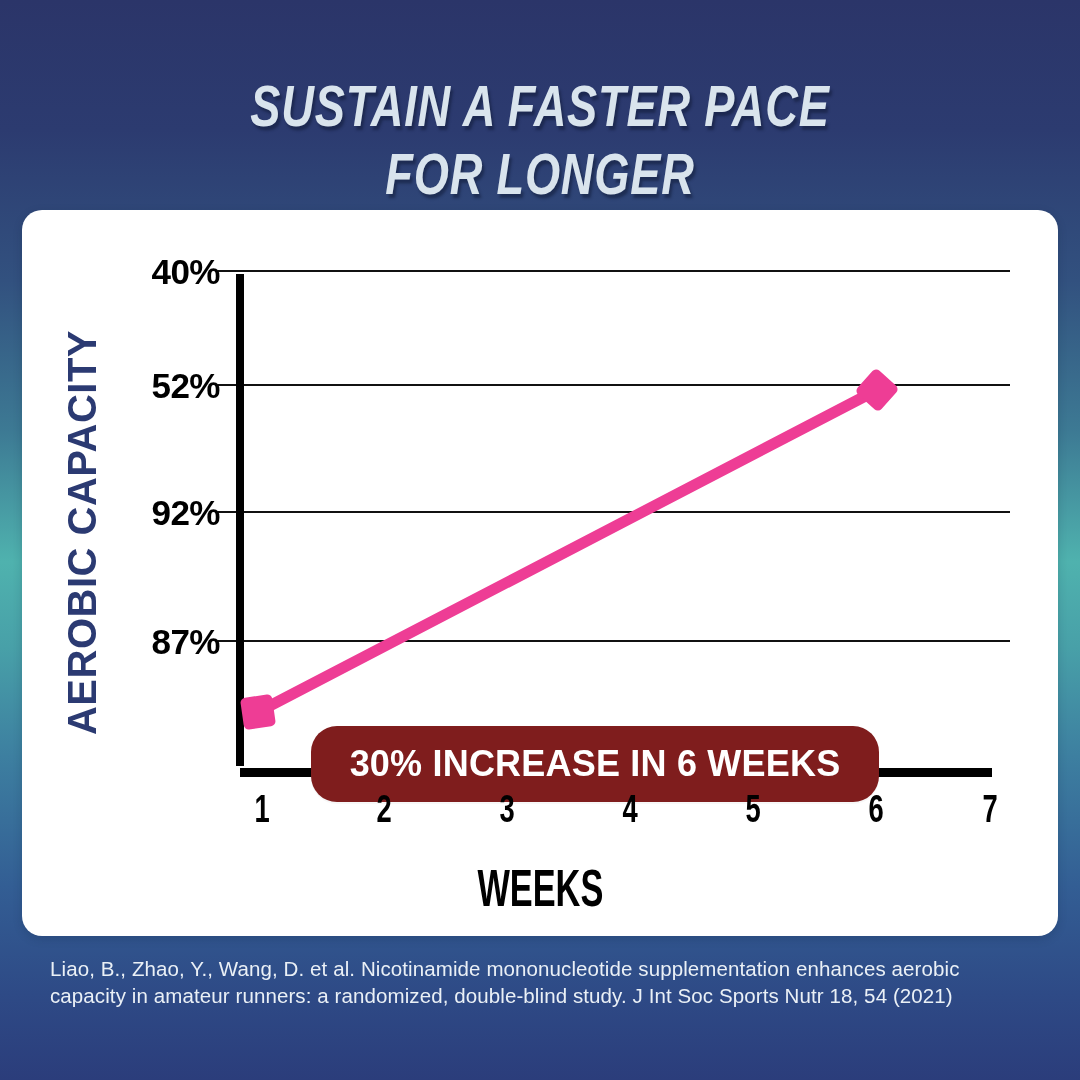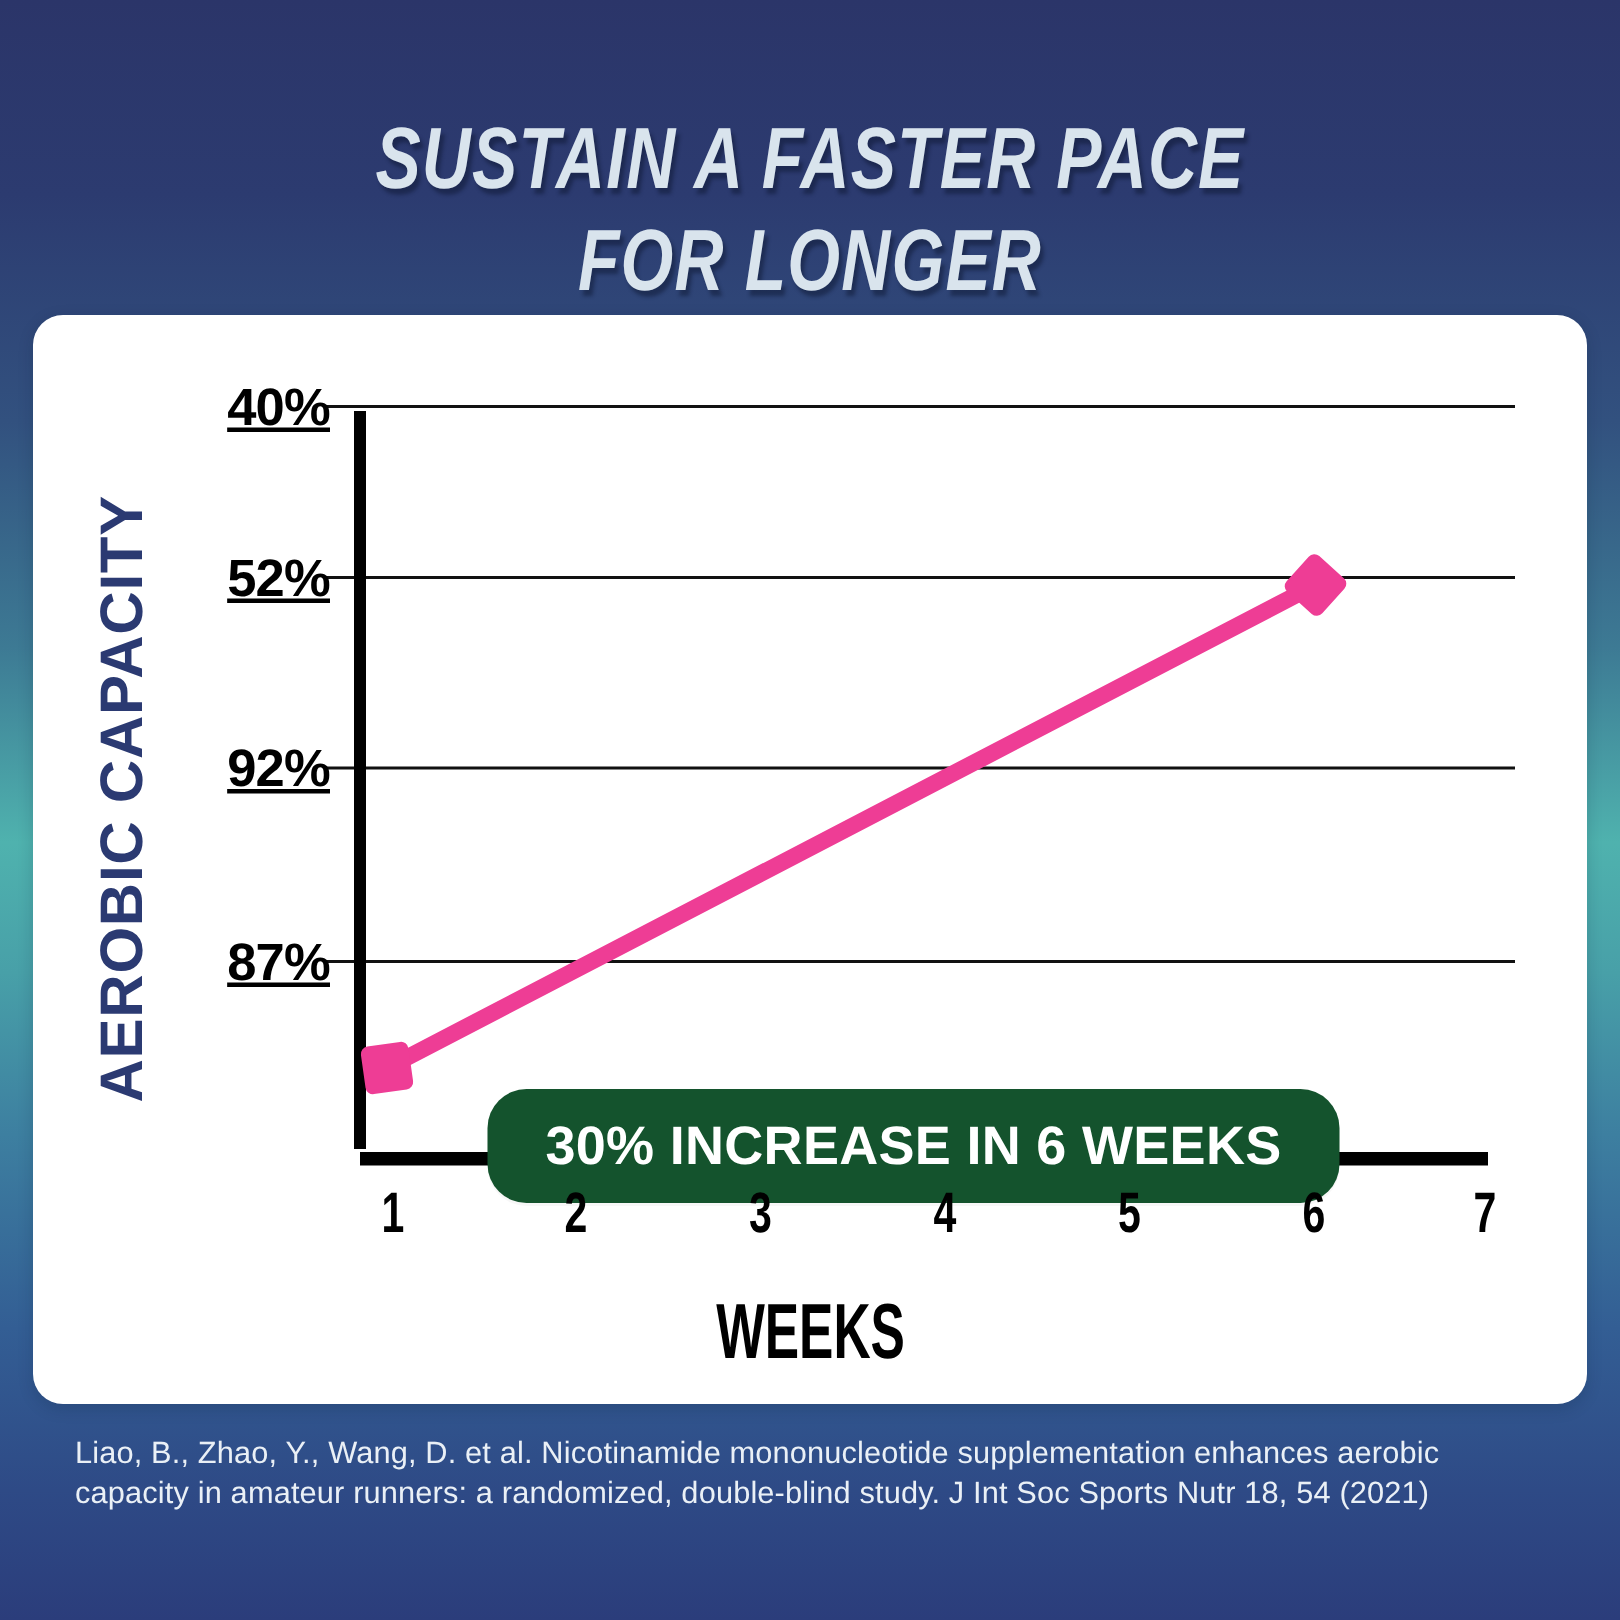--- a/index.html
+++ b/index.html
@@ -65,21 +65,20 @@
   .ytick{
     position:absolute;
     right:838px;            
     width:120px;
     text-align:right;
     color:#000000;
     font-weight:bold;
     font-size:35px;
     line-height:35px;
     letter-spacing:-0.5px;
-    text-decoration:underline;
   }
 
   .yaxis{
     position:absolute;
     left:214px; top:64px;
     width:8px; height:492px;
     background:#000000;
   }
   .xaxis{
     position:absolute;
@@ -124,23 +123,23 @@
   .xlabel span{ display:inline-block; transform:scaleX(0.66); transform-origin:center; }
 
   .series-svg{
     position:absolute; left:0; top:0;
     width:1036px; height:726px;
     overflow:visible;
   }
 
   .badge{
     position:absolute;
-    left:303px; top:516px;
+    left:289px; top:516px;
     width:568px; height:76px;
-    background:#14532d;
+    background:#7f1d1d;
     border-radius:26px;
     display:flex; align-items:center; justify-content:center;
     box-shadow:0 2px 0 rgba(0,0,0,0.03);
   }
   .badge-text{
     color:#ffffff;
     font-weight:bold;
     font-size:36px;
     letter-spacing:0.2px;
     white-space:nowrap;

